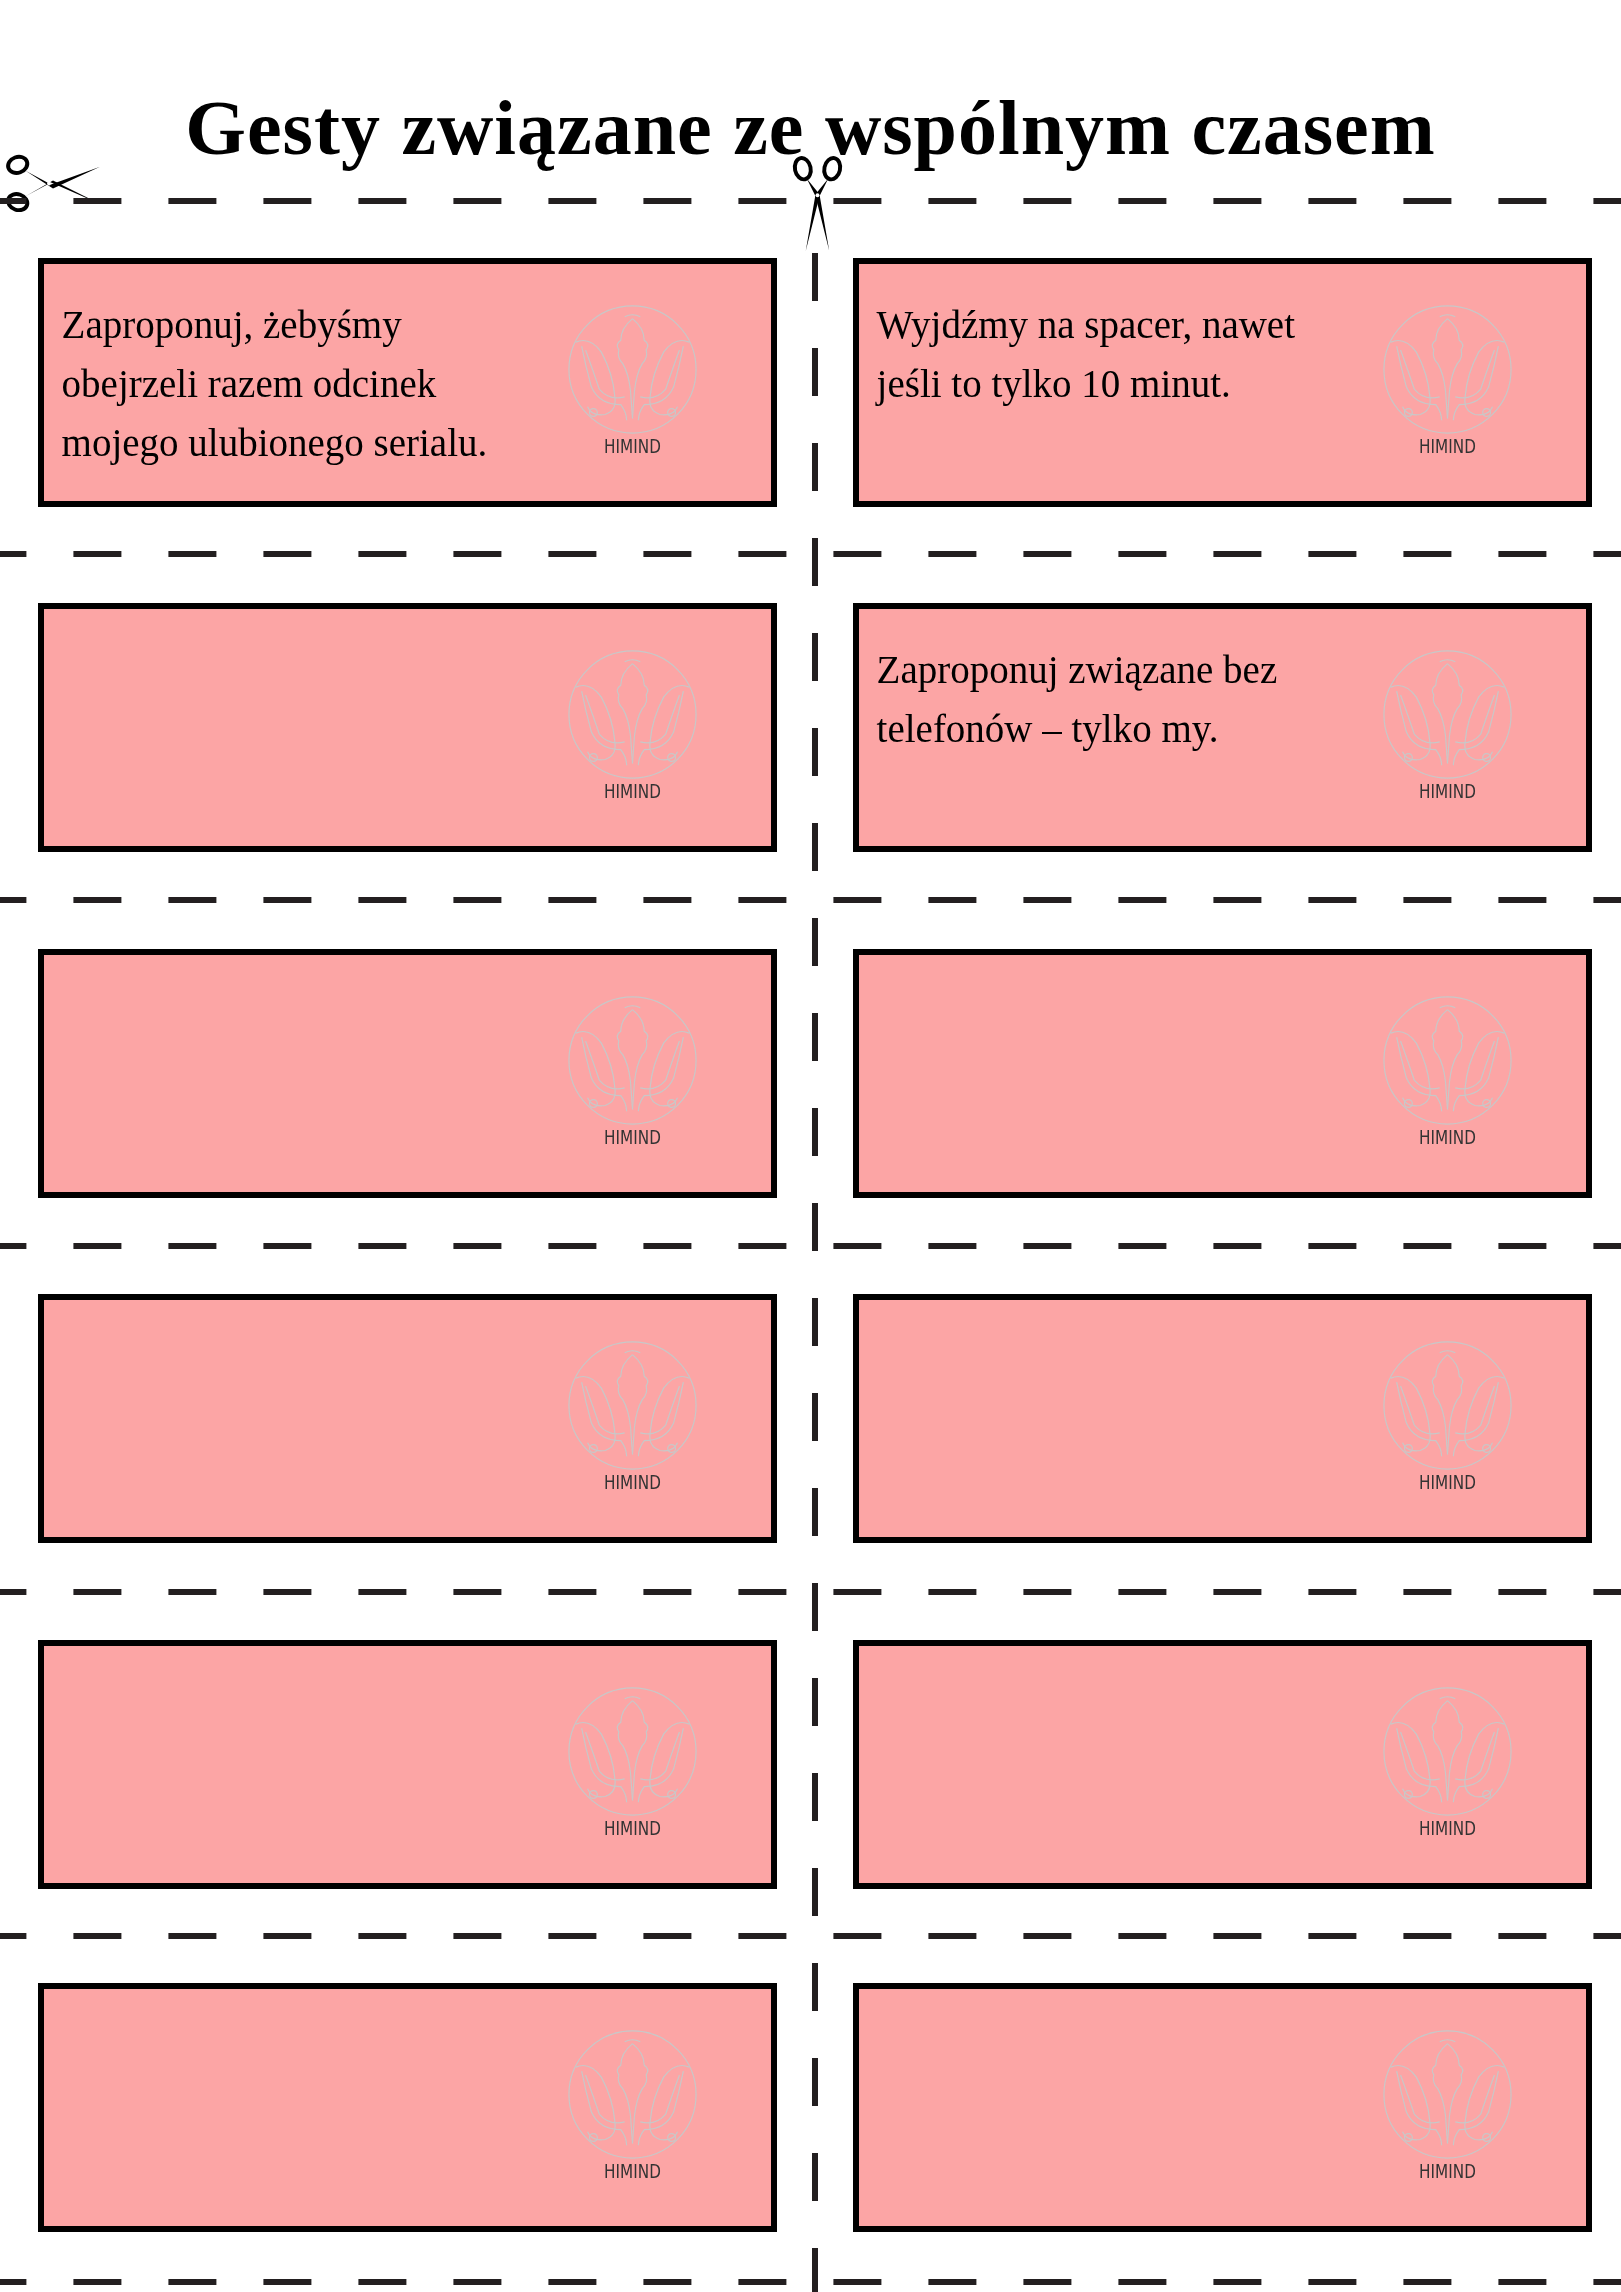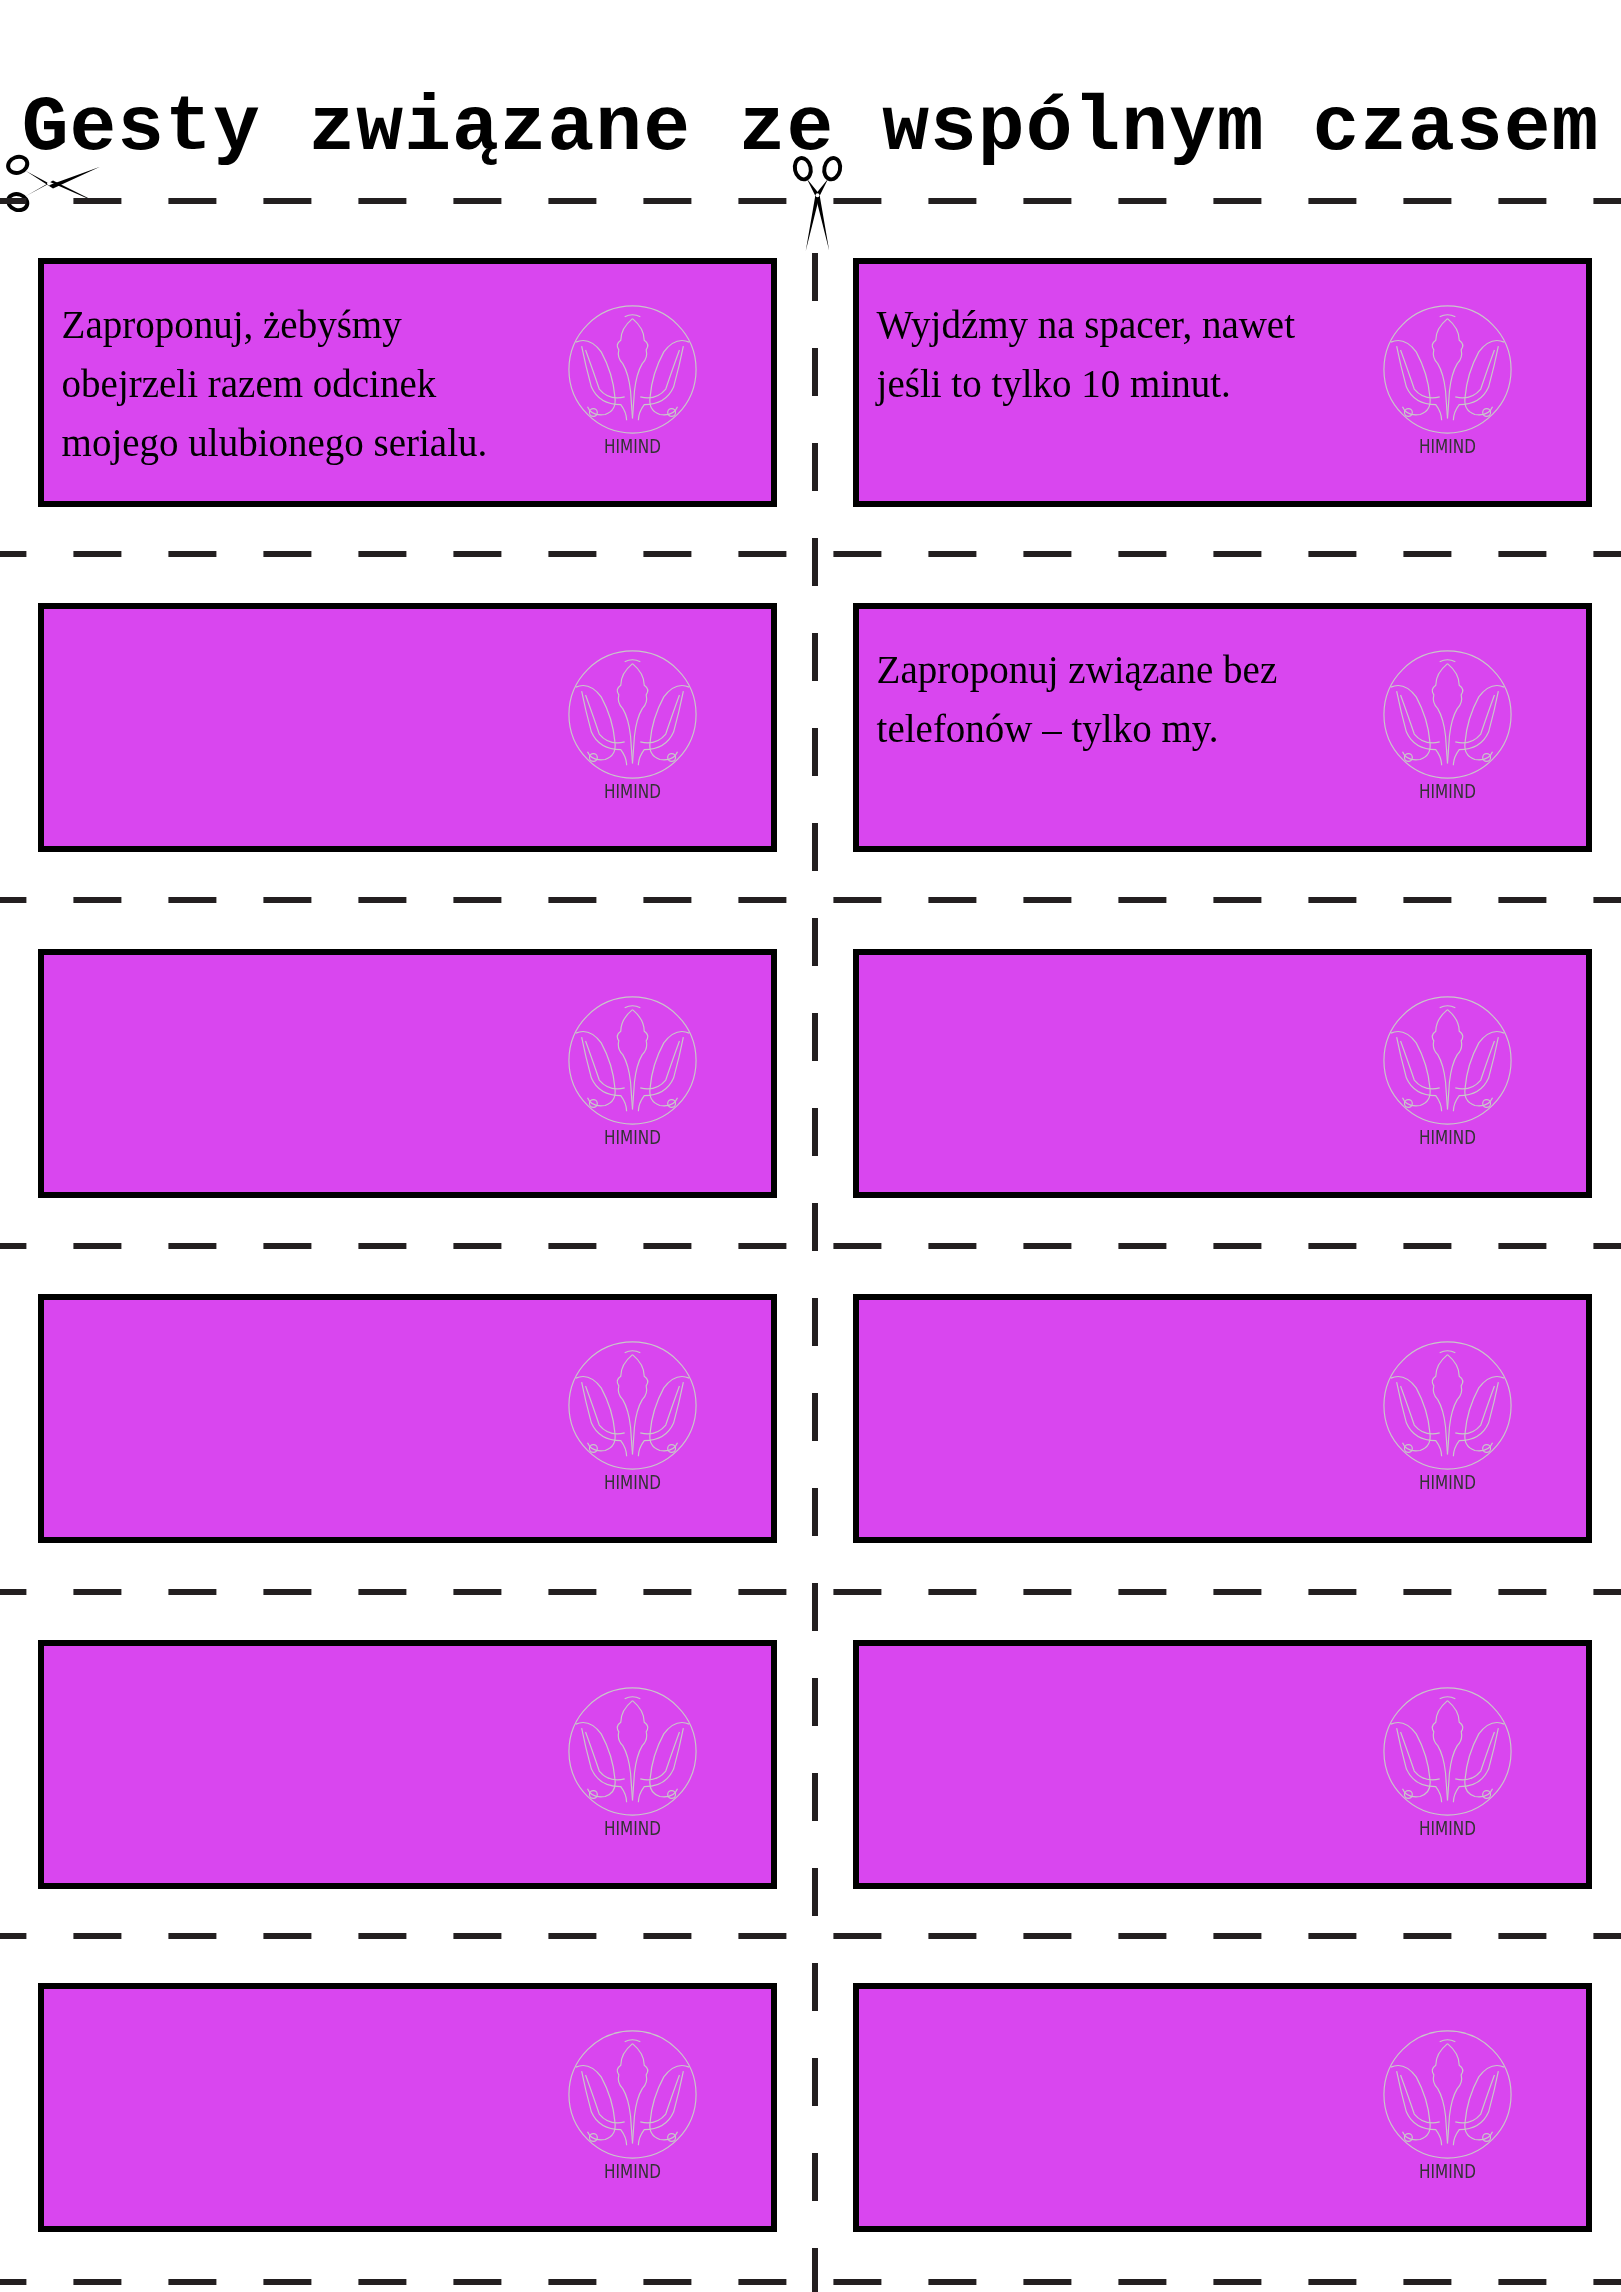--- a/index.html
+++ b/index.html
@@ -14,21 +14,21 @@
     overflow: hidden;
     font-family: "Liberation Serif", serif;
     color: #000;
   }
   .title {
     position: absolute;
     left: 0;
     top: 21.6px;
     width: 1621px;
     text-align: center;
-    font-family: Liberation Mono, monospace;
+    font-family: Liberation Serif, serif;
     font-weight: bold;
     font-size: 78px;
     line-height: 108px;
     letter-spacing: 1px;
     color: #000;
     white-space: nowrap;
   }
   .hdash-line {
     position: absolute;
     left: 0;
@@ -51,21 +51,21 @@
   }
   .scissors {
     position: absolute;
   }
   .card {
     position: absolute;
     width: 739px;
     height: 249px;
     box-sizing: border-box;
     border: 6.9px solid #000;
-    background: #d946ef;
+    background: #fca5a5;
   }
   .card-text {
     position: absolute;
     left: 17.6px;
     top: 31px;
     width: 529px;
     font-family: "Liberation Serif", serif;
     font-size: 39px;
     line-height: 59px;
     color: #000;

